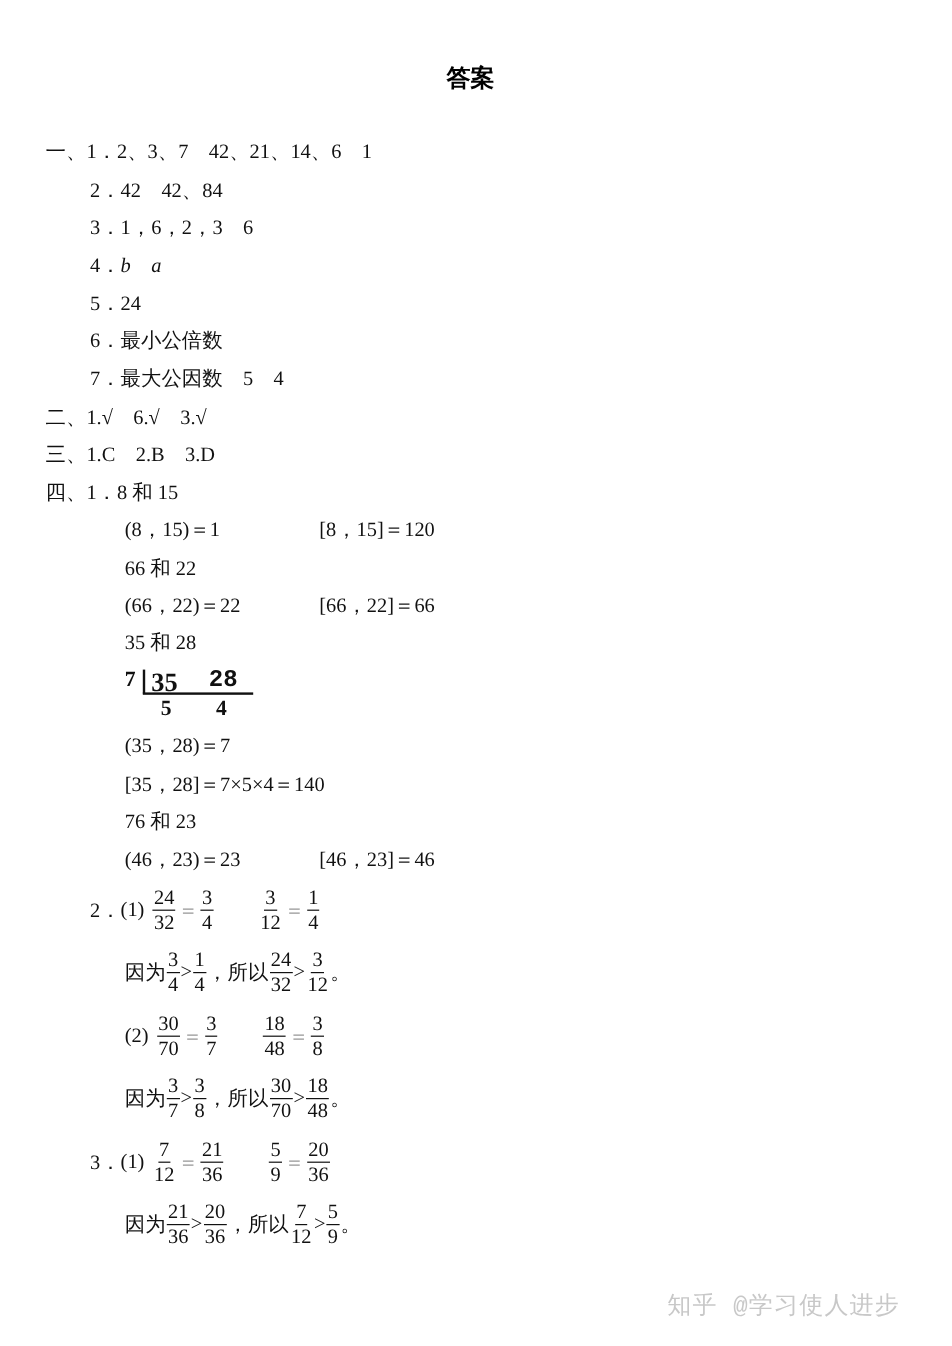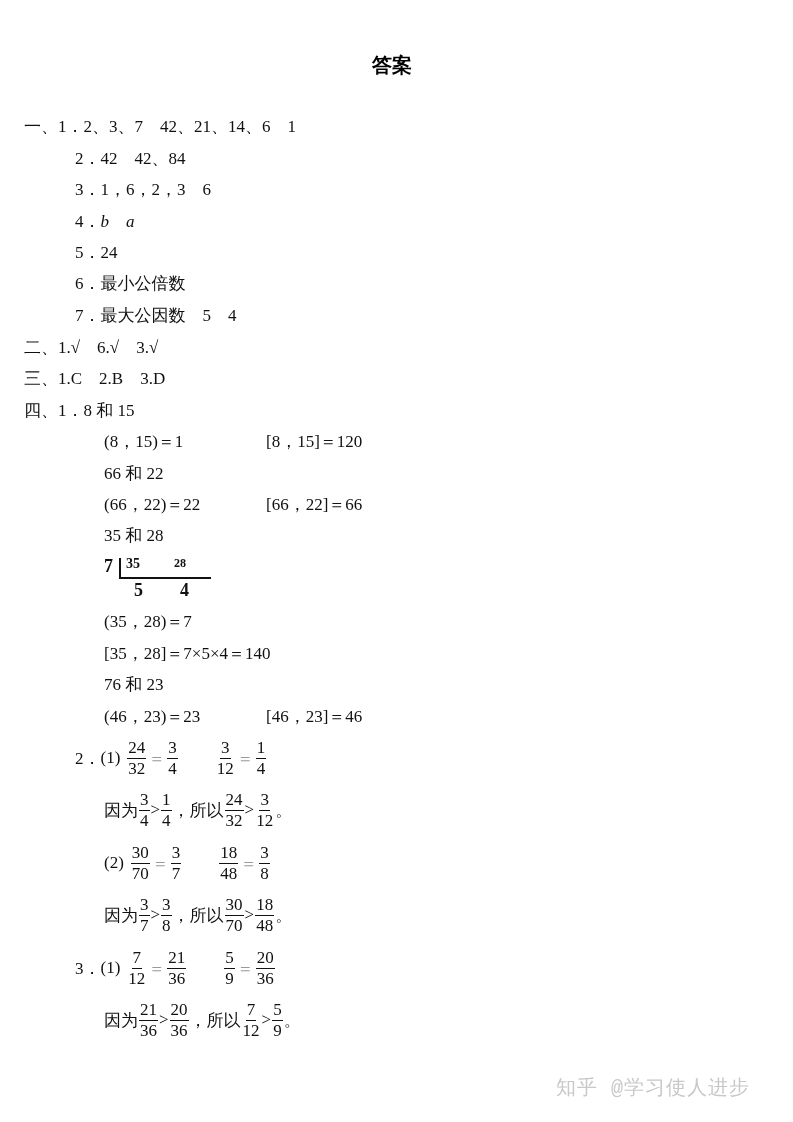--- a/index.html
+++ b/index.html
@@ -7,31 +7,31 @@
     width: 793px; height: 1122px; position: relative; overflow: hidden;
     font-family: "Liberation Serif", "DejaVu Serif", serif;
     color: #111111; font-size: 17px;
   }
   .title {
     position: absolute; top: 52px; left: 0; width: 784px; text-align: center;
     font-family: "DejaVu Sans", "Liberation Sans", sans-serif;
     font-weight: bold; font-size: 20px; color: #000;
   }
   .line { position: absolute; white-space: pre; line-height: 22px; }
-  .sec { left: 24px; text-align: center; }
+  .sec { left: 38px; text-align: center; }
   .sub { left: 75px; }
   .ind { left: 104px; }
   .col2 { left: 266px; }
   i { font-style: italic; }
   .div-block { position: absolute; left: 104px; top: 556px; width: 110px; height: 48px; }
   .div-block .divisor { position: absolute; left: 0; top: 0; font-size: 18px; font-weight: bold; }
   .div-block .vbar { position: absolute; left: 15px; top: 2px; width: 2px; height: 20px; background: #111; }
   .div-block .hbar { position: absolute; left: 15px; top: 21px; width: 92px; height: 2px; background: #111; }
-  .div-block .n1 { position: absolute; left: 22px; top: 0; font-size: 14px; font-weight: bold; }
-  .div-block .n2 { position: absolute; left: 70px; top: 0; font-size: 12px; font-weight: bold; }
+  .div-block .n1 { position: absolute; left: 22px; top: 0; font-size: 22px; font-weight: bold; }
+  .div-block .n2 { position: absolute; left: 70px; top: 0; font-size: 20px; font-weight: bold; font-family: Liberation Mono, monospace; }
   .div-block .q1 { position: absolute; left: 30px; top: 24px; font-size: 18px; font-weight: bold; }
   .div-block .q2 { position: absolute; left: 76px; top: 24px; font-size: 18px; font-weight: bold; }
 
   .frac {
     display: inline-flex; flex-direction: column; align-items: center;
     vertical-align: middle; line-height: 20px; font-size: 17px; margin: 0 1px;
   }
   .frac .num { border-bottom: 1.5px solid #111; padding: 0 1px; }
   .frac .den { padding: 0 1px; }
   .fline { position: absolute; display: flex; align-items: center; white-space: nowrap; height: 44px; }

